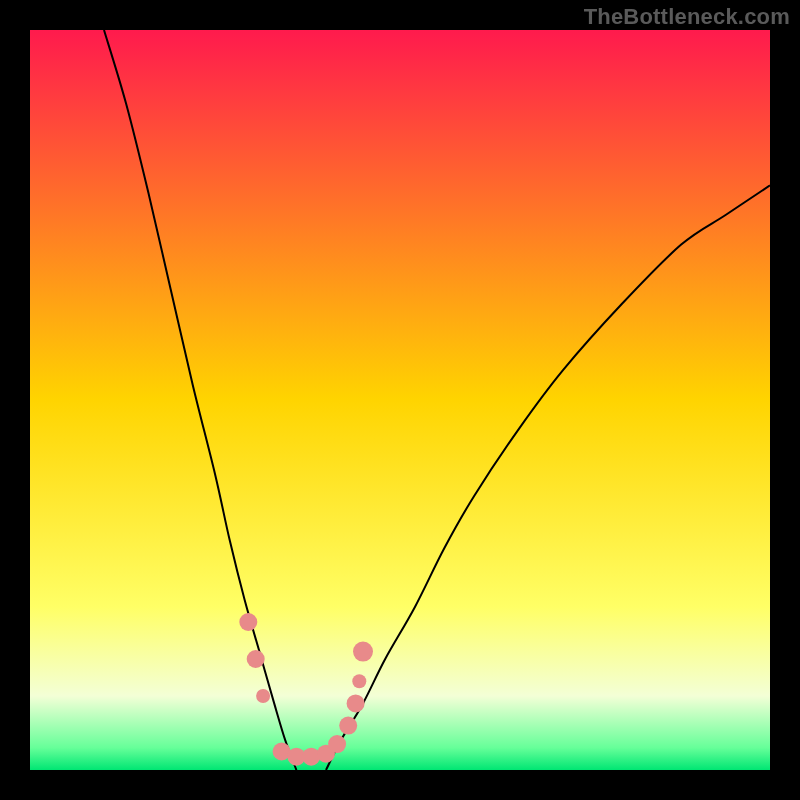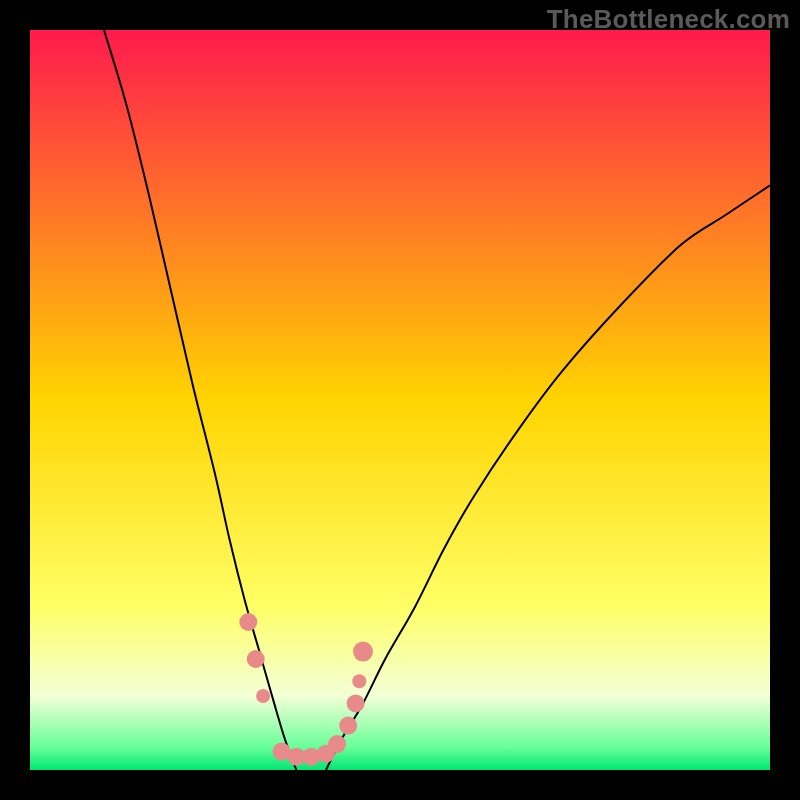--- a/index.html
+++ b/index.html
@@ -25,21 +25,21 @@
     width: 740px;
     height: 740px;
     overflow: hidden;
   }
   .watermark {
     position: absolute;
     top: 4px;
     right: 10px;
     color: #5a5a5a;
     font-family: Arial, Helvetica, sans-serif;
-    font-size: 26px;
+    font-size: 22px;
     font-weight: 600;
     letter-spacing: 0.2px;
   }
 </style>
 </head>
 <body>
 
 <div class="frame">
 
   <div class="watermark">TheBottleneck.com</div>

